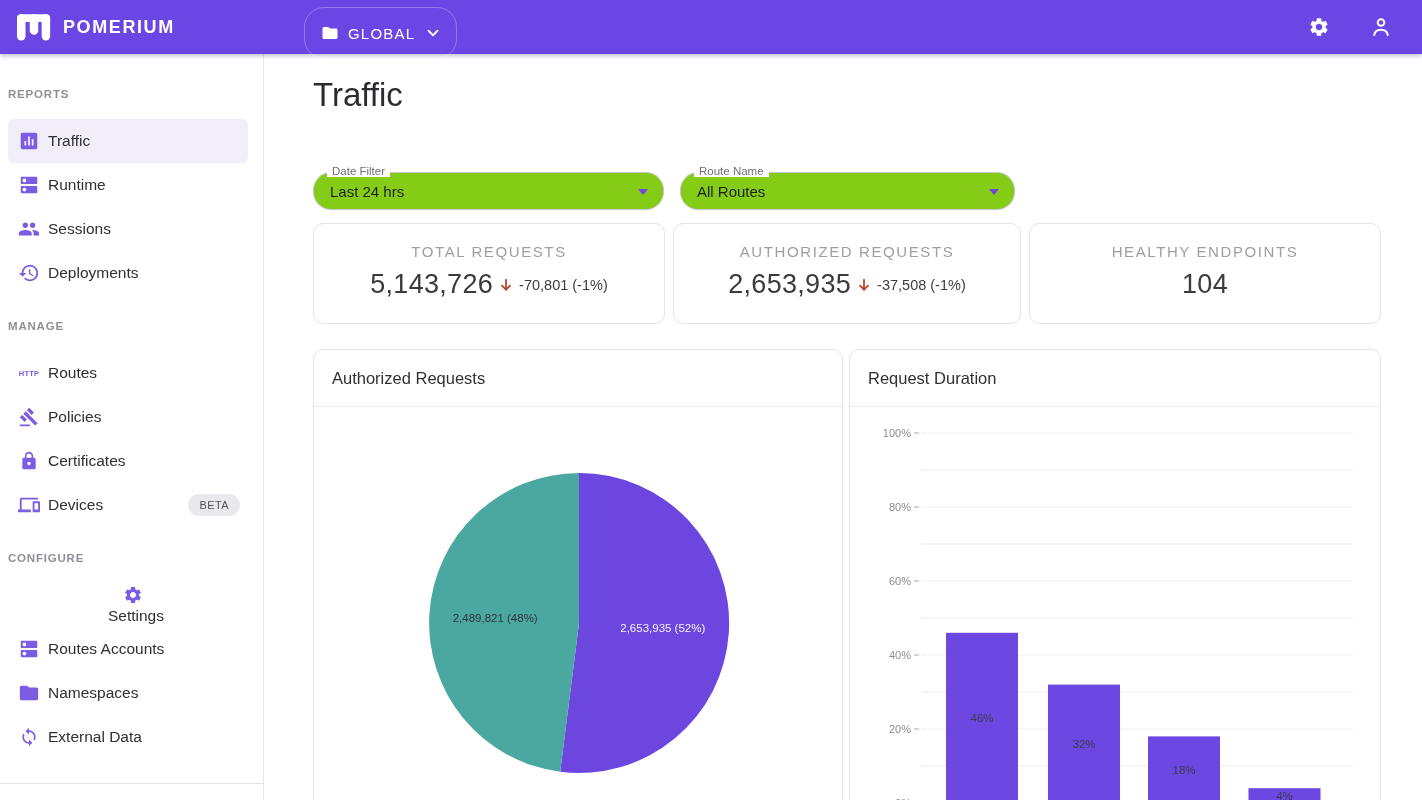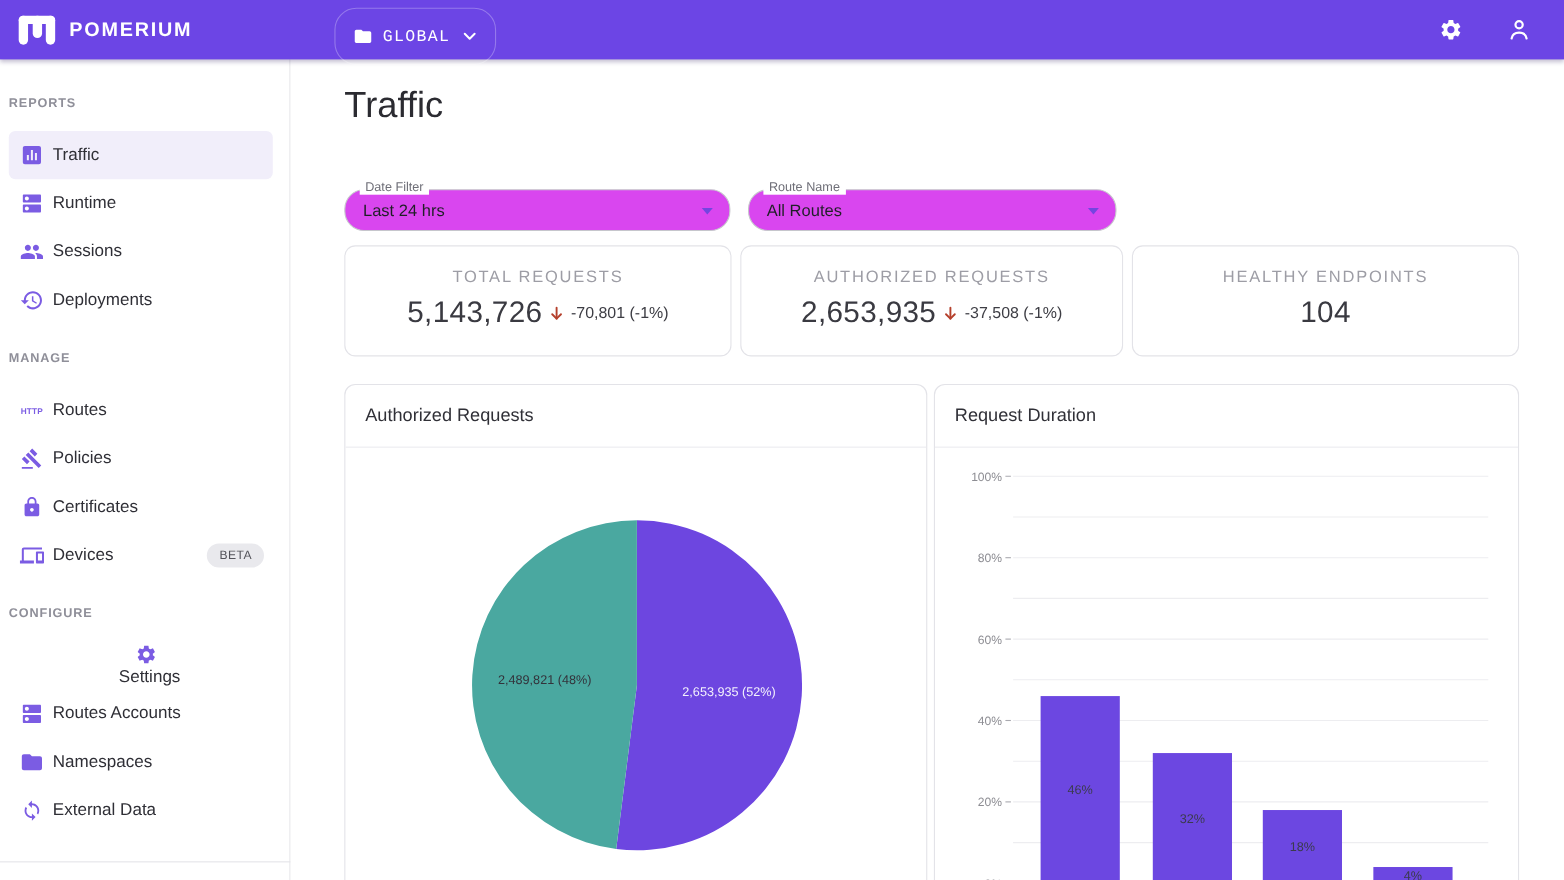--- a/index.html
+++ b/index.html
@@ -6,21 +6,21 @@
   html,body { background:#fff; }
   body { font-family:"Liberation Sans", sans-serif; }
   #app { position:relative; width:1422px; height:800px; overflow:hidden; background:#fff; }
 
   
   .topbar { position:absolute; left:0; top:0; width:1422px; height:54px; background:#6c45e5;
             box-shadow:0 2px 4px rgba(40,20,90,.28); z-index:30; display:flex; align-items:center; }
   .logo-wrap { display:flex; align-items:center; margin-left:14px; gap:9px; }
   .brand { color:#fff; font-size:18px; font-weight:700; letter-spacing:1.6px; }
   .ns-chip { position:absolute; left:304px; top:7px; height:52px; min-width:130px; border:1px solid rgba(255,255,255,.28);
-             border-radius:20px; display:flex; align-items:center; gap:9px; padding:0 14px 0 16px; cursor:pointer; color:#fff;font-family:Liberation Mono, monospace; }
+             border-radius:20px; display:flex; align-items:center; gap:9px; padding:0 14px 0 16px; cursor:pointer; color:#fff; }
   .ns-chip .ns-label { font-size:15px; letter-spacing:1.2px; }
   .top-icon-btn { position:absolute; top:11px; width:32px; height:32px; display:flex; align-items:center; justify-content:center;
                   color:#fff; cursor:pointer; background:none; border:none; }
 
   
   .sidebar { position:absolute; left:0; top:54px; width:264px; height:746px; background:#fff;
              border-right:1px solid #e8e8ec; z-index:20; }
   .section-label { position:absolute; left:8px; font-size:11.5px; font-weight:600; letter-spacing:.8px; color:#8f8f99; }
   .nav-item { position:absolute; left:8px; width:240px; height:44px; border-radius:6px; display:flex; align-items:center;
               padding-left:9px; cursor:pointer; }
@@ -28,21 +28,21 @@
   .nav-item .nicon { width:24px; height:24px; display:flex; align-items:center; justify-content:center; color:#7b5ce3; flex:none; }
   .nav-item .nlabel { margin-left:7px; font-size:15.5px; color:#2f2f36; }
   .http-txt { font-size:7.5px; font-weight:700; letter-spacing:.2px; color:#7b5ce3; }
   .beta-badge { margin-left:auto; margin-right:8px; background:#e9e9ed; color:#53535a; font-size:11px; letter-spacing:.4px;
                 padding:5px 11px; border-radius:13px; }
   .side-divider { position:absolute; left:0; width:264px; height:1px; background:#e4e4e8; }
 
   
   .page-title { position:absolute; left:313px; top:76px; font-size:33px; font-weight:500; color:#2b2b31; }
 
-  .sel { position:absolute; top:172px; height:38px; border:1px solid #c6c6cc; border-radius:18px; background:#d946ef;
+  .sel { position:absolute; top:172px; height:38px; border:1px solid #c6c6cc; border-radius:18px; background:#84cc16;
          display:flex; align-items:center; padding:0 16px; cursor:pointer; }
   .sel .flabel { position:absolute; top:-8px; left:13px; background:#fff; padding:0 5px; font-size:11.5px; color:#6f6f78; }
   .sel .val { font-size:15px; color:#1f1f26; }
   .sel .arrow { position:absolute; right:15px; top:16px; width:0; height:0; border-left:5px solid transparent;
                 border-right:5px solid transparent; border-top:6px solid #7445e0; }
 
   .scard { position:absolute; top:223px; height:101px; background:#fff; border:1px solid #e3e3e8; border-radius:10px;
            display:flex; flex-direction:column; align-items:center; }
   .scard .slabel { margin-top:19px; font-size:15px; letter-spacing:1.6px; color:#9d9da5;text-align:center; }
   .scard .vrow { margin-top:9px; display:flex; align-items:center; gap:5px; }

